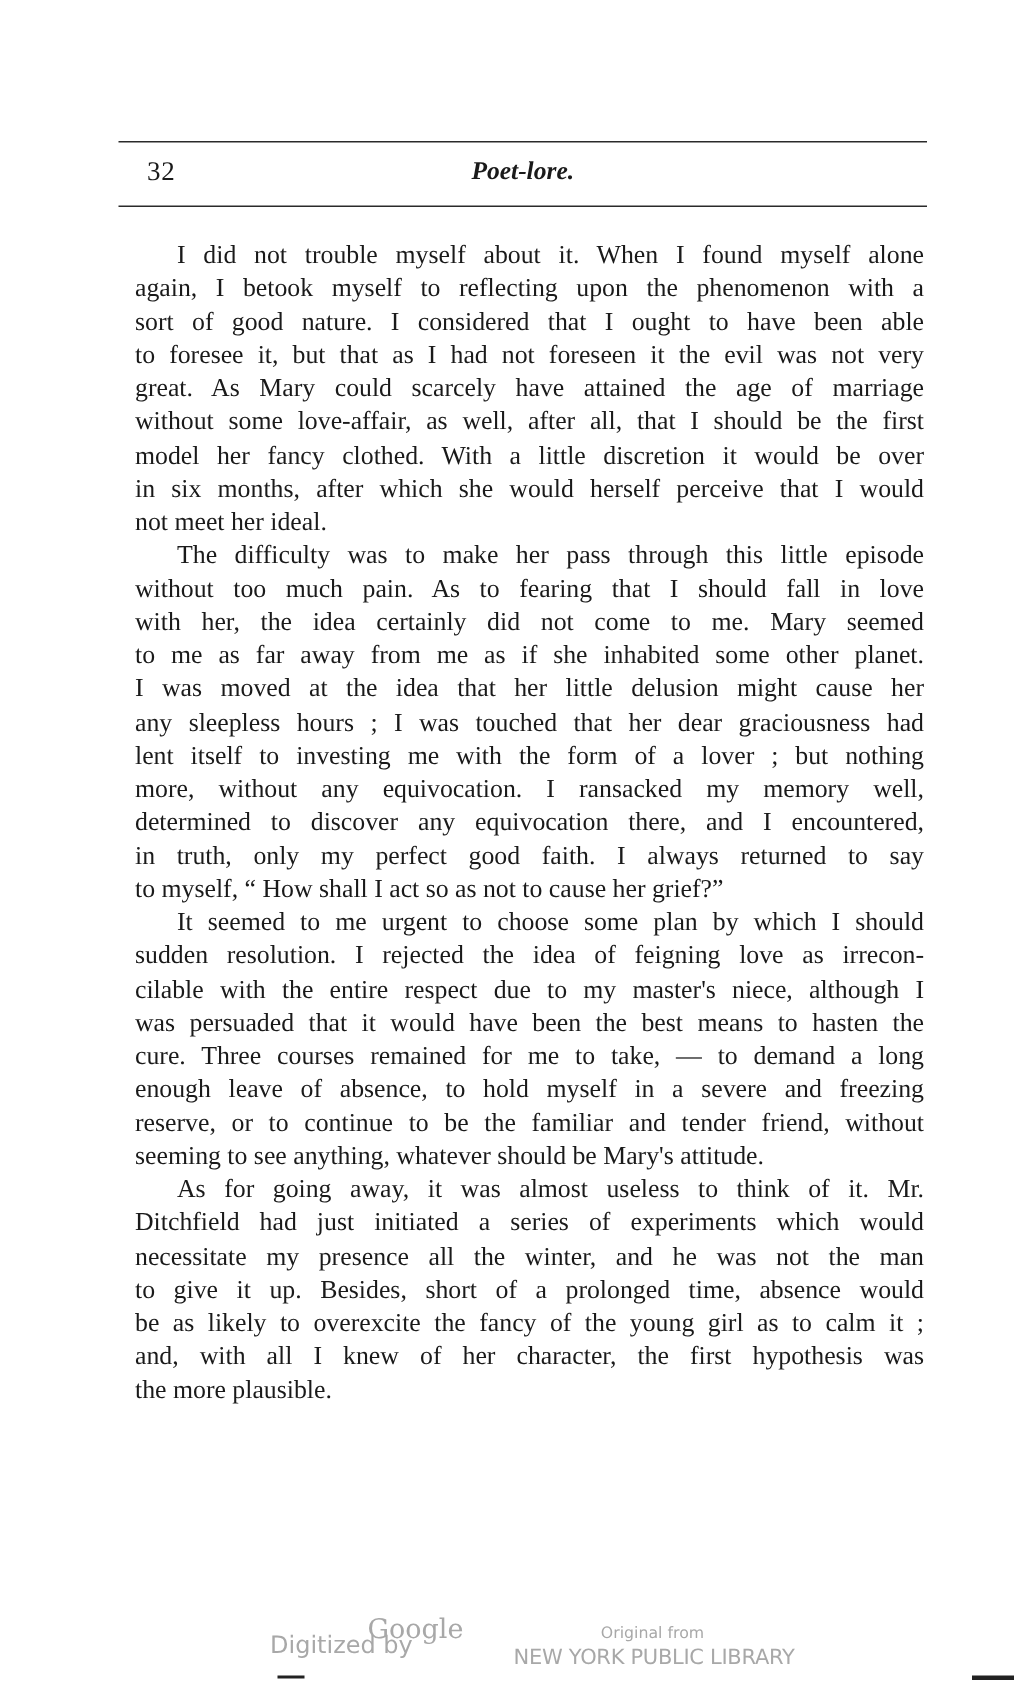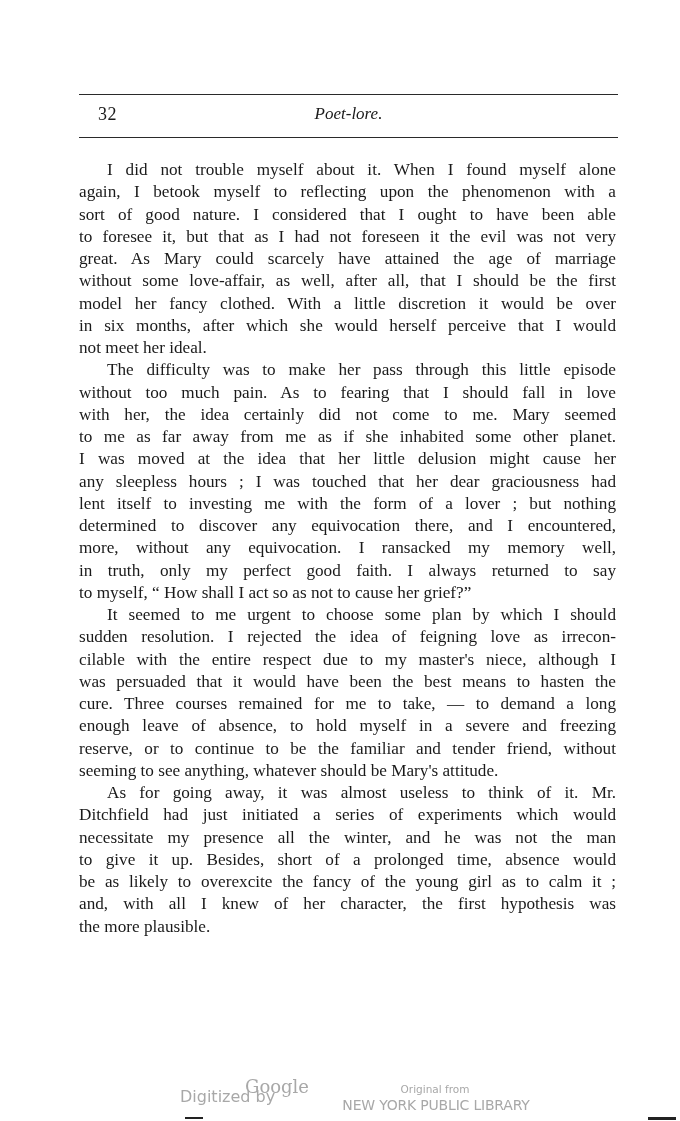--- a/index.html
+++ b/index.html
@@ -1,23 +1,23 @@
 <!DOCTYPE html>
 <html><head>
 <meta charset="utf-8">
 <style>
   html, body { margin: 0; padding: 0; background: #ffffff; }
   body { width: 680px; height: 1121px; position: relative; overflow: hidden; font-family: "Liberation Serif", "DejaVu Serif", serif; color: #1a1a1a; }
   .rule { position: absolute; left: 79px; width: 539px; height: 0; border-top: 1.6px solid #2a2a2a; }
   .rule.top { top: 94px; }
   .rule.bottom { top: 137px; }
   .page-number { position: absolute; left: 80px; top: 104px; font-size: 18px; letter-spacing: 0.5px; margin-left: 18px; }
-  .running-head { position: absolute; left: 79px; width: 539px; top: 104px; text-align: center; font-size: 17px; font-style: italic; font-weight: normal; }
+  .running-head { position: absolute; left: 79px; width: 539px; top: 104px; text-align: center; font-size: 17px; font-style: italic; font-weight: bold; }
   .body-text { position: absolute; left: 79px; top: 159px; width: 537px; font-size: 17.2px; line-height: 22.25px; }
-  .line { display: block; white-space: nowrap; text-align: justify; text-align-last: justify; height: 22.25px; }
+  .line { display: block; white-space: nowrap; text-align: justify; text-align-last: justify; height: 22.25px; margin-left: 11px; }
   .line.indent { padding-left: 28px; }
   .line.last { text-align-last: left; }
   .footer { position: absolute; top: 1083px; left: 0; width: 680px; font-family: "DejaVu Sans", sans-serif; color: #a8a8a8; }
   .digitized { position: absolute; left: 180px; top: 4px; font-size: 16px; }
   .google { position: absolute; left: 245px; top: -7px; font-family: "DejaVu Serif", serif; font-size: 18px; color: #a8a8a8; }
   .original { position: absolute; left: 370px; top: 0px; width: 130px; text-align: center; font-size: 10.5px; line-height: 13px; }
   .library { position: absolute; left: 341px; top: 14px; width: 190px; text-align: center; font-size: 14px; letter-spacing: -0.2px; }
   .scan-mark { position: absolute; height: 2px; background: #222; }
 </style>
 </head>
@@ -38,22 +38,22 @@
     <span class="line">model her fancy clothed.  With a little discretion it would be over</span>
     <span class="line">in six months, after which she would herself perceive that I would</span>
     <span class="line last">not meet her ideal.</span>
     <span class="line indent">The difficulty was to make her pass through this little episode</span>
     <span class="line">without too much pain.  As to fearing that I should fall in love</span>
     <span class="line">with her, the idea certainly did not come to me.  Mary seemed</span>
     <span class="line">to me as far away from me as if she inhabited some other planet.</span>
     <span class="line">I was moved at the idea that her little delusion might cause her</span>
     <span class="line">any sleepless hours ; I was touched that her dear graciousness had</span>
     <span class="line">lent itself to investing me with the form of a lover ; but nothing</span>
+    <span class="line">more, without any equivocation.  I ransacked my memory well,</span>
     <span class="line">determined to discover any equivocation there, and I encountered,</span>
-    <span class="line">more, without any equivocation.  I ransacked my memory well,</span>
     <span class="line">in truth, only my perfect good faith.  I always returned to say</span>
     <span class="line last">to myself, “ How shall I act so as not to cause her grief?”</span>
     <span class="line indent">It seemed to me urgent to choose some plan by which I should</span>
     <span class="line">sudden resolution.  I rejected the idea of feigning love as irrecon-</span>
     <span class="line">cilable with the entire respect due to my master's niece, although I</span>
     <span class="line">was persuaded that it would have been the best means to hasten the</span>
     <span class="line">cure.  Three courses remained for me to take, — to demand a long</span>
     <span class="line">enough leave of absence, to hold myself in a severe and freezing</span>
     <span class="line">reserve, or to continue to be the familiar and tender friend, without</span>
     <span class="line last">seeming to see anything, whatever should be Mary's attitude.</span>

